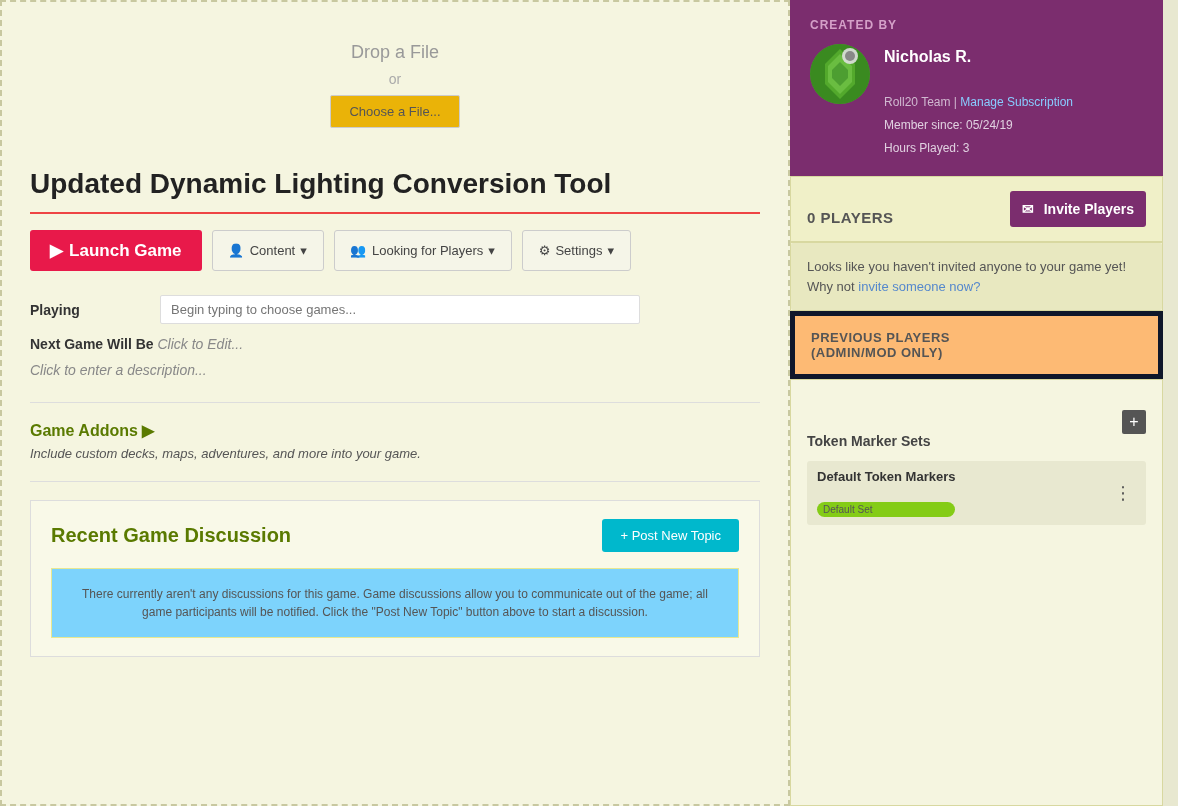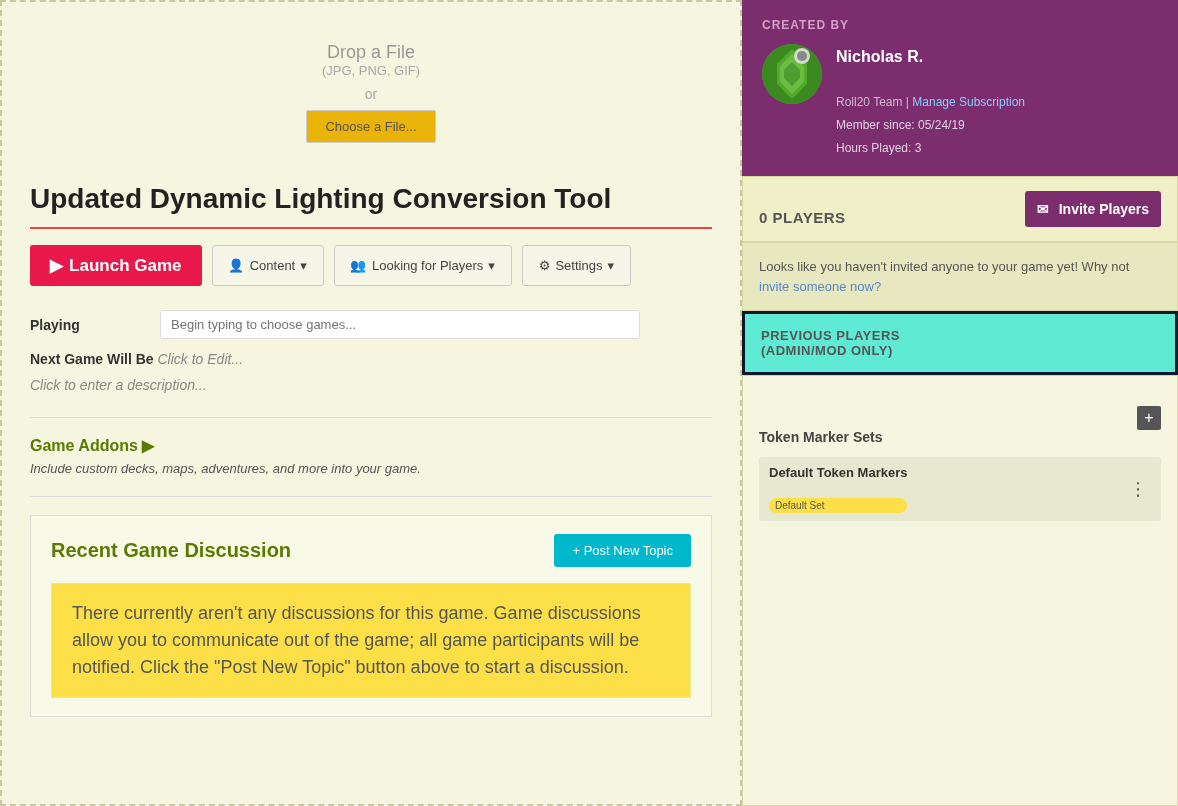--- a/index.html
+++ b/index.html
@@ -186,31 +186,32 @@
       border: none;
       padding: 9px 18px;
       font-size: 13px;
       cursor: pointer;
       border-radius: 3px;
       display: flex;
       align-items: center;
       gap: 5px;
     }
     .discussion-notice {
-      background: #fde047;
+      background: #7dd3fc;
       border: 1px solid #e8e890;
       padding: 16px 20px;
-      font-size: 18px;
+      font-size: 12px;
       color: #555;
       line-height: 1.5;
+      text-align: center;
     }
 
     
     .sidebar {
-      width: 436px;
+      width: 373px;
       display: flex;
       flex-direction: column;
     }
 
     
     .created-by-section {
       background: #7b2d6e;
       padding: 18px 20px;
     }
     .created-by-title {
@@ -312,22 +313,22 @@
       border-radius: 2px;
     }
     .invite-link {
       color: #5588cc;
       text-decoration: none;
       cursor: pointer;
     }
 
     
     .prev-players-section {
-      background: #5eead4;
-      border: 3px solid #0f172a;
+      background: #fdba74;
+      border: 5px solid #0f172a;
       padding: 14px 16px;
     }
     .prev-players-title {
       font-size: 13px;
       font-weight: bold;
       color: #555;
       letter-spacing: 0.5px;
     }
 
     
@@ -374,21 +375,21 @@
       display: flex;
       flex-direction: column;
       gap: 18px;
     }
     .token-marker-name {
       font-size: 13px;
       font-weight: bold;
       color: #333;
     }
     .token-marker-badge {
-      background: #fde047;
+      background: #84cc16;
       color: #555;
       font-size: 10px;
       padding: 2px 6px;
       border-radius: 10px;
       display: inline-block;
     }
     .token-more-btn {
       background: none;
       border: none;
       cursor: pointer;
@@ -402,21 +403,20 @@
     .chevron-down::after { content: ' ▾'; }
     .envelope-icon::before { content: '✉'; margin-right: 4px; }
   </style>
 </head>
 <body>
 
 <div class="main-col">
 
   <div class="drop-zone">
     <div class="drop-title">Drop a File</div>
-    <div class="drop-subtitle">(JPG, PNG, GIF)</div>
     <div class="drop-or">or</div>
     <button class="choose-file-btn">Choose a File...</button>
   </div>
 
   <div class="game-content">
     <h1 class="game-title">Updated Dynamic Lighting Conversion Tool</h1>
     <hr class="title-divider">
 
     <div class="action-buttons">
       <button class="btn-launch">

